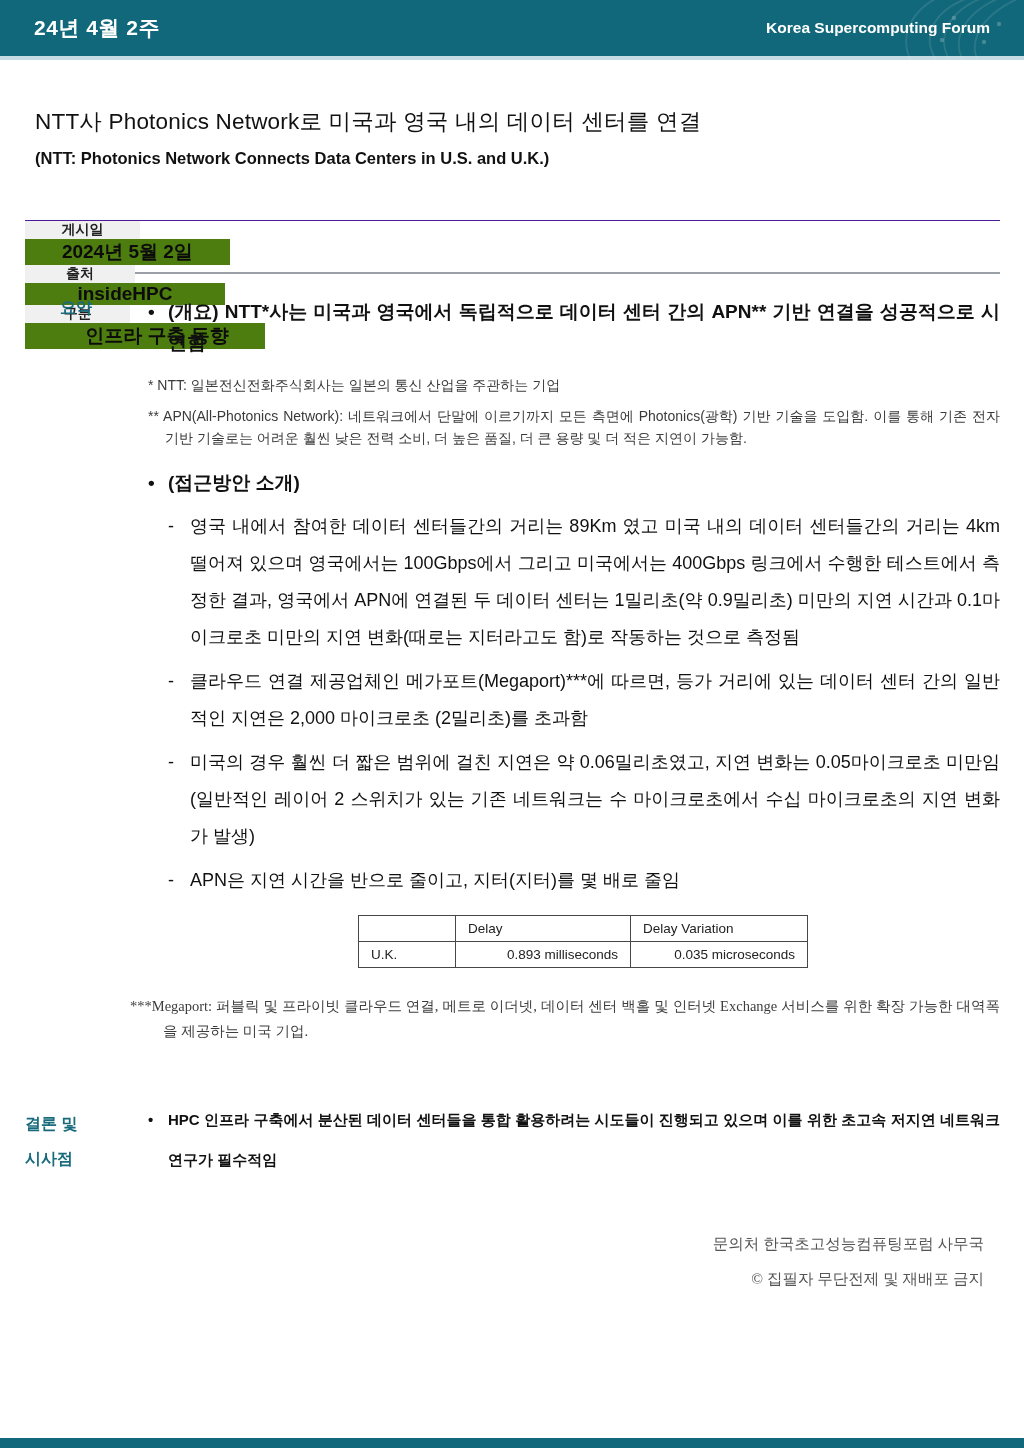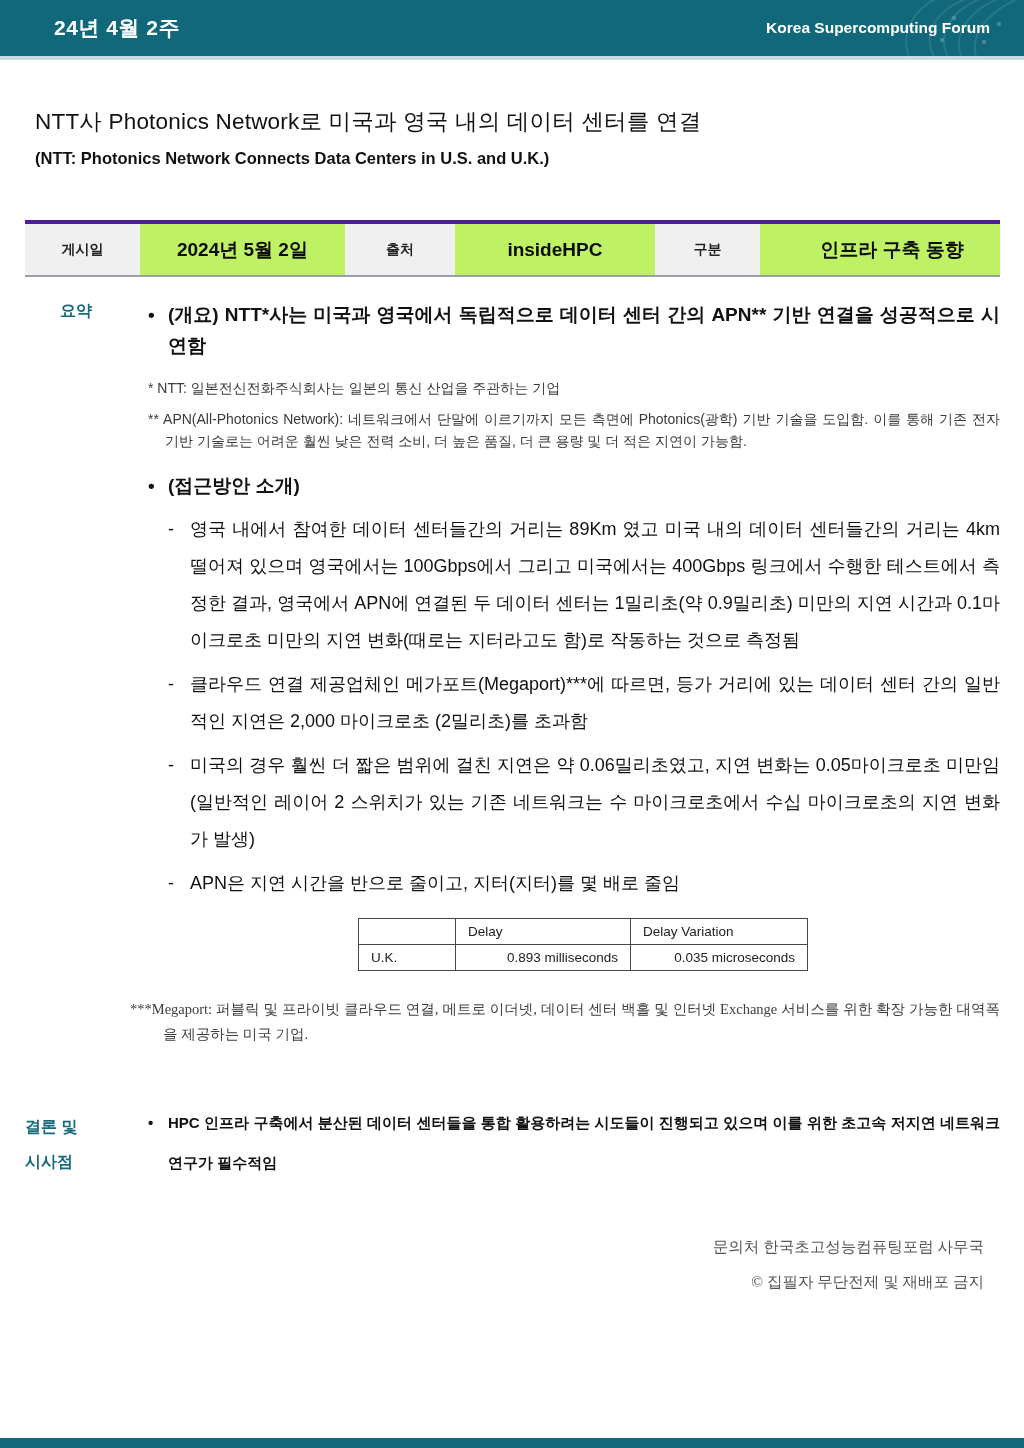--- a/index.html
+++ b/index.html
@@ -9,36 +9,36 @@
     font-family:"Liberation Sans", sans-serif; color:#111;
   }
 
   
   .topbar {
     position:relative; height:60px; background:#11687a;
     border-bottom:4px solid #c7dbe3;
     display:flex; align-items:center; justify-content:space-between;
     padding:0 34px; box-sizing:border-box;
   }
-  .topbar .week  { color:#fff; font-weight:bold; font-size:21px; letter-spacing:.5px; z-index:2;margin-left:20px; }
+  .topbar .week  { color:#fff; font-weight:bold; font-size:21px; letter-spacing:.5px; z-index:2; }
   .topbar .brand { color:#fff; font-weight:bold; font-size:15.5px; z-index:2; }
   .topbar svg.decor { position:absolute; right:0; top:0; height:60px; width:230px; z-index:1; }
 
   
   .title    { margin:46px 38px 0 35px; font-size:22.5px; font-weight:normal; letter-spacing:.2px; }
   .subtitle { margin:12px 38px 0 35px; font-size:16.5px; font-weight:bold; }
 
   
   .meta {
     margin:52px 24px 0 25px; display:flex; height:51px;
-    border-top:4px solid #4c1d95; border-bottom:2px solid #9aa0a6;
+    border-top:1px solid #4c1d95; border-bottom:2px solid #9aa0a6;flex-direction:column;
   }
   .meta .cell { display:flex; align-items:center; justify-content:center; box-sizing:border-box; }
   .meta .m-label { background:#f0f0f0; font-size:14px; font-weight:bold; color:#222; }
-  .meta .m-value { background:#bef264; font-size:19px; font-weight:bold; color:#0c0c0c;text-align:right; }
+  .meta .m-value { background:#4d7c0f; font-size:19px; font-weight:bold; color:#0c0c0c;text-align:right; }
   .w1 { width:11.8%; } .w2 { width:21%; } .w3 { width:11.3%; }
   .w4 { width:20.5%; } .w5 { width:10.8%; } .w6 { width:24.6%;padding-left:24px; }
 
   
   .section { display:grid; grid-template-columns:123px 1fr; margin:0 24px 0 25px; }
   .section-label { color:#186b7c; font-weight:bold; font-size:16px; padding-top:2px; }
   .label-summary { padding-left:35px; }
   .label-conclusion { padding-left:0; line-height:35px; padding-top:6px; }
   .summary-section { margin-top:22px; }
 

